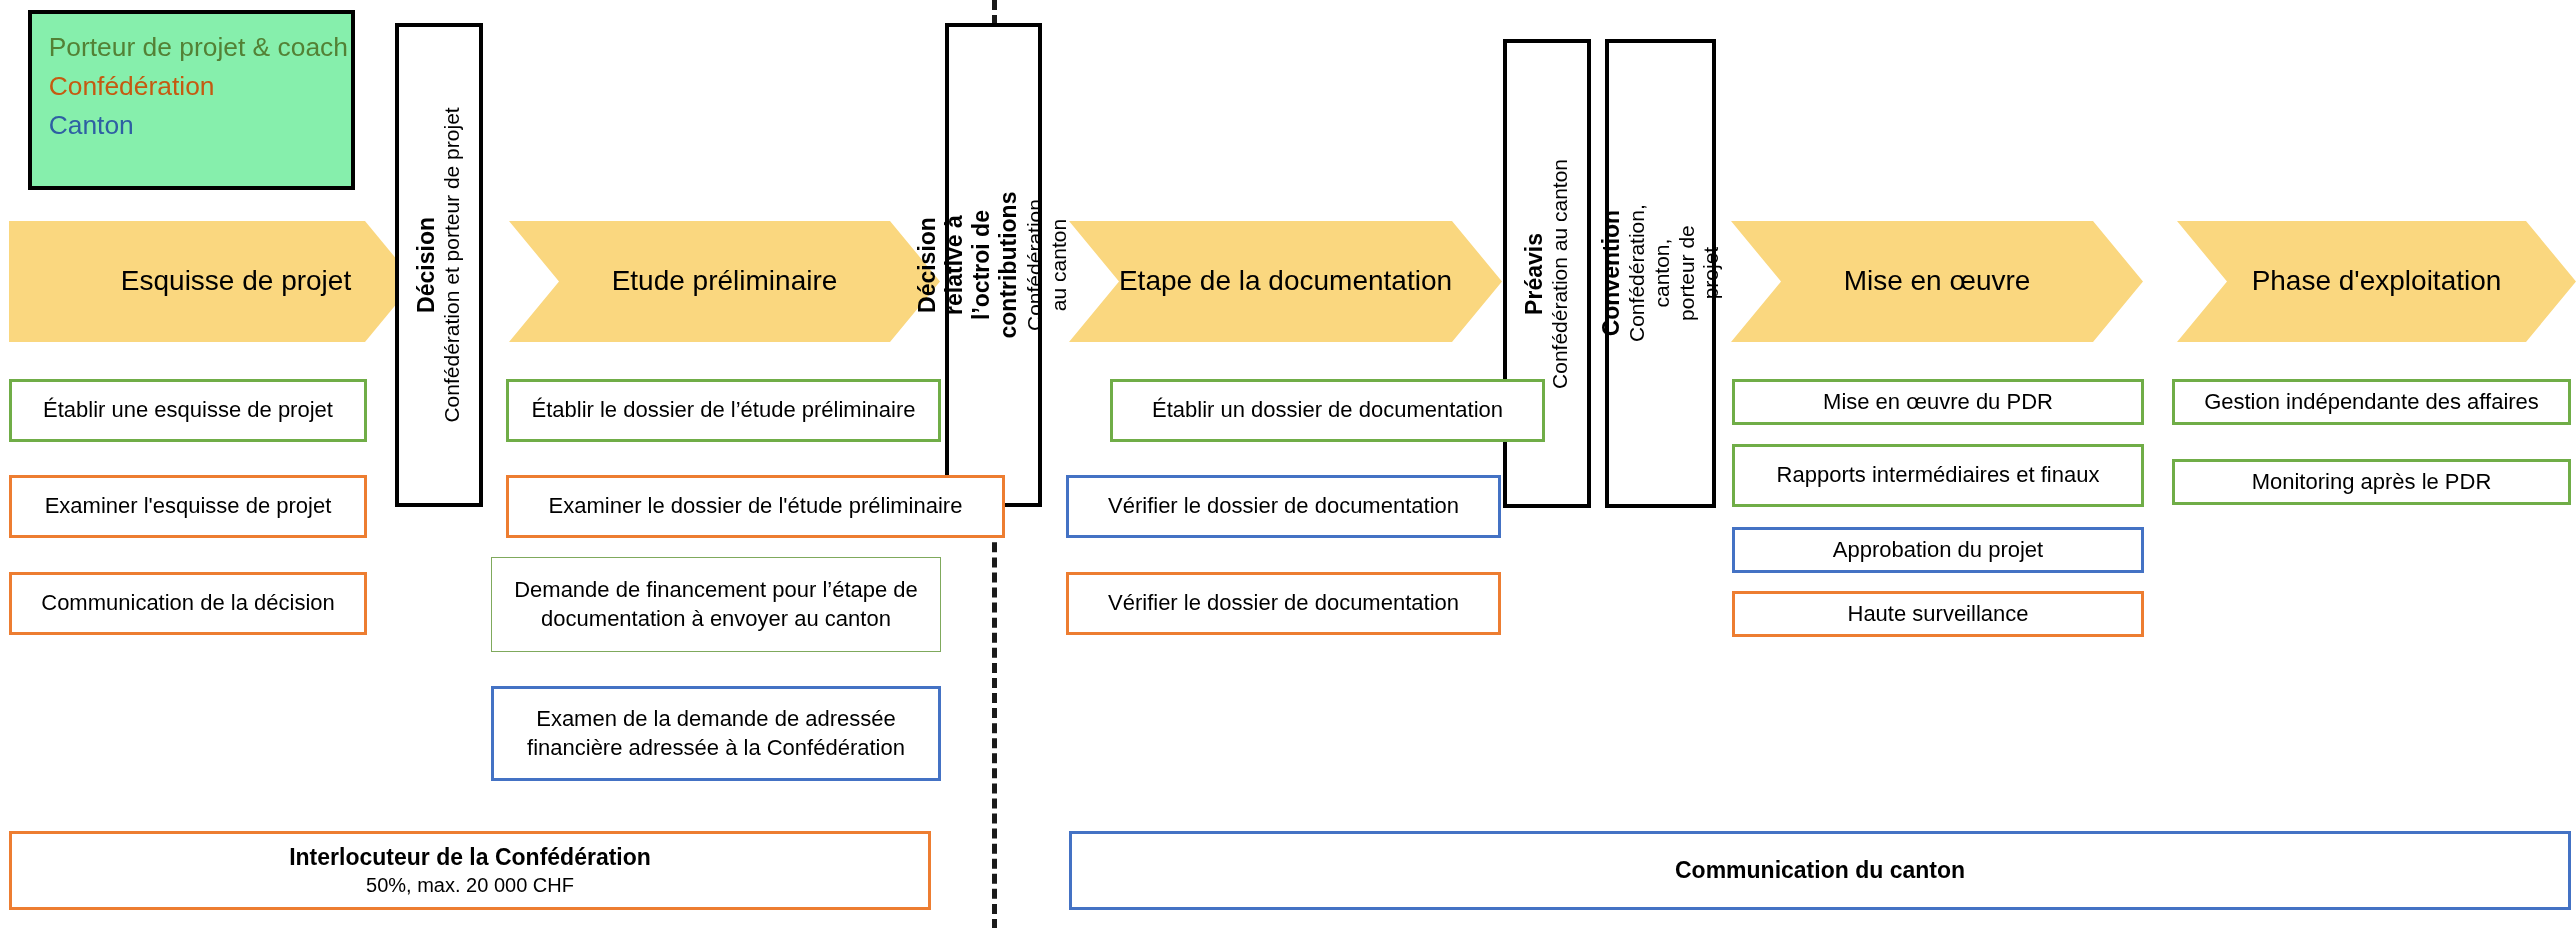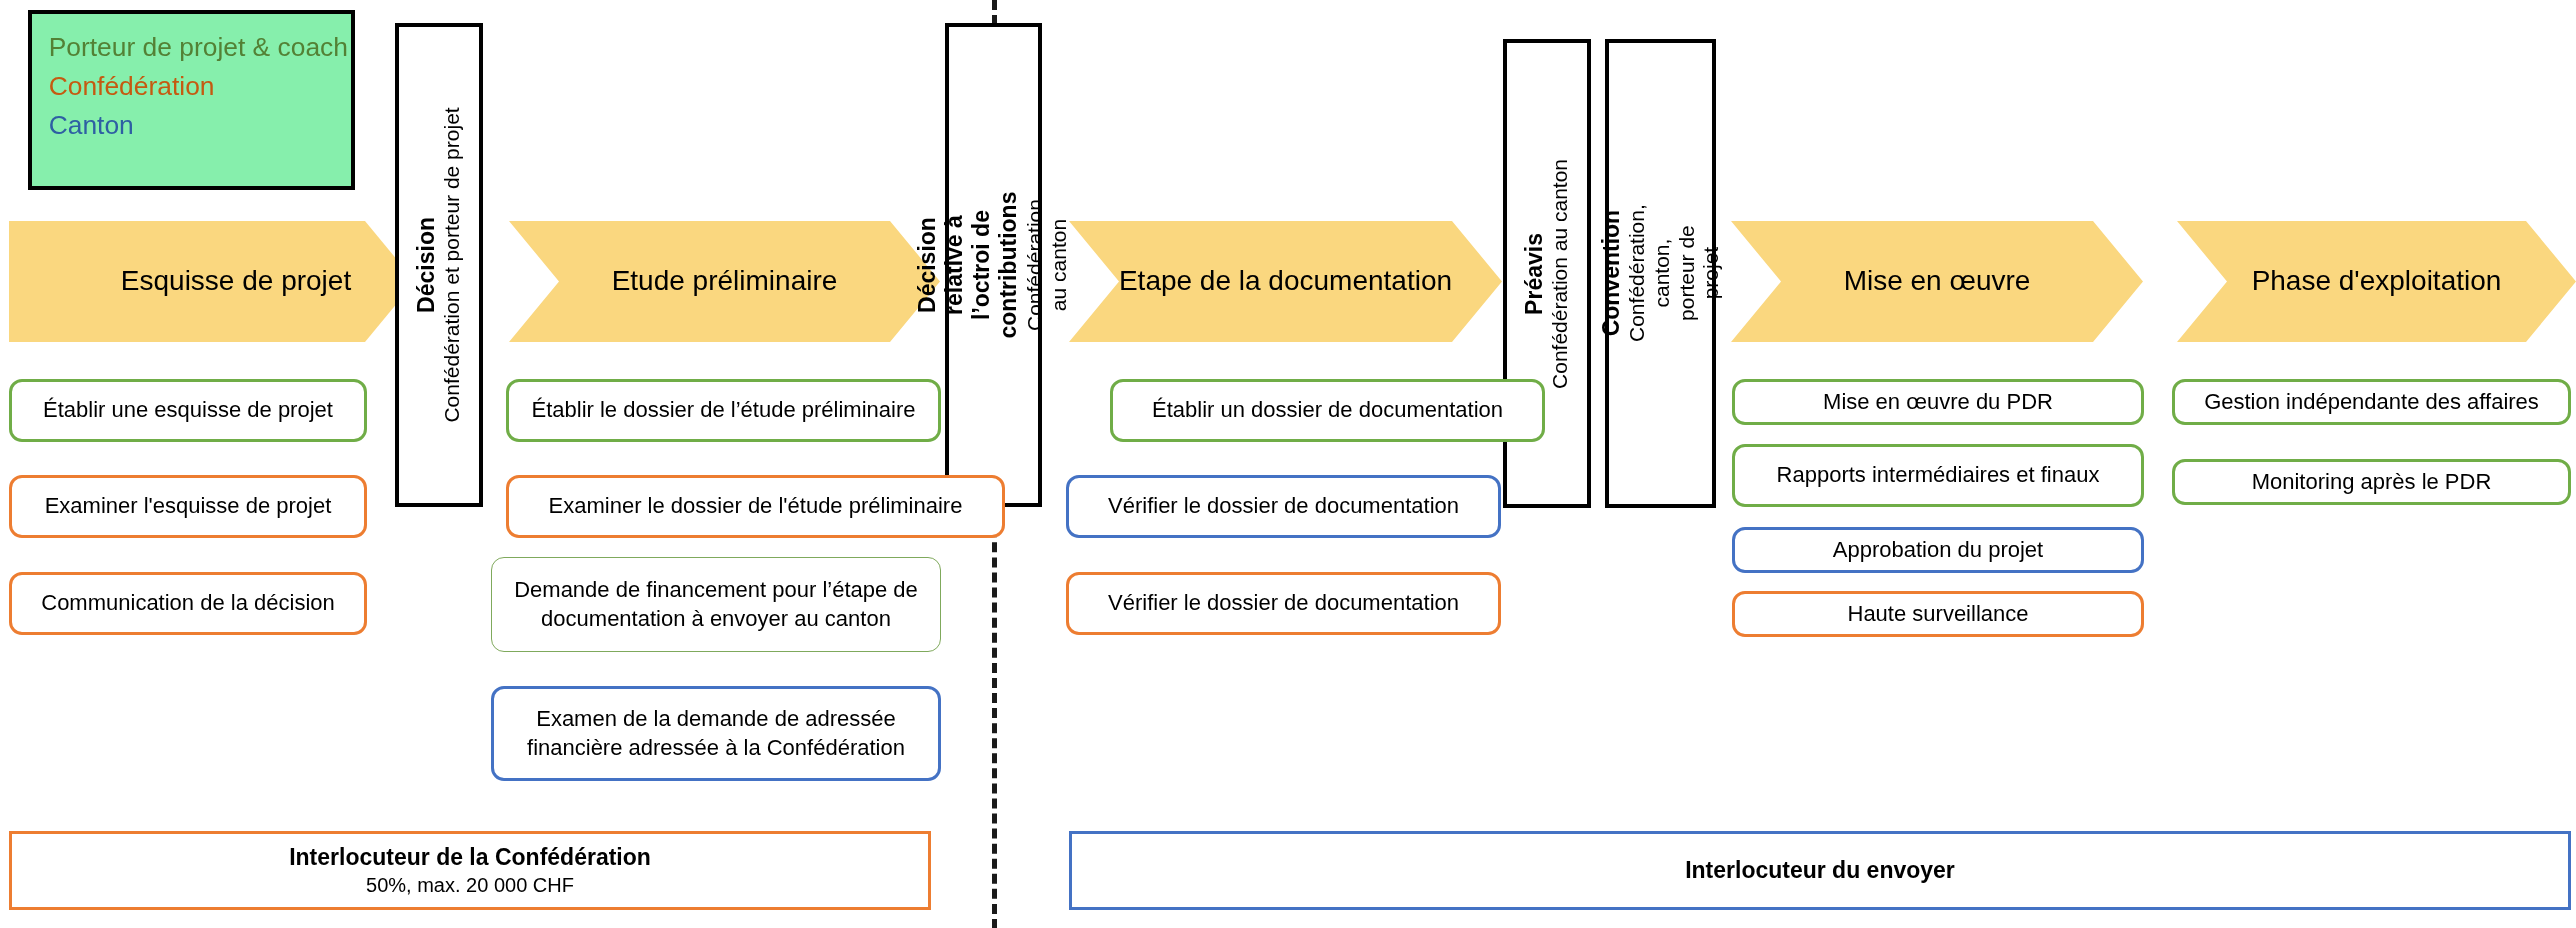--- a/index.html
+++ b/index.html
@@ -30,21 +30,21 @@
   .gate{position:absolute;border:4.5px solid #000;background:#fff;box-sizing:border-box;
         display:flex;align-items:center;justify-content:center;}
   .gate-rot{transform:rotate(-90deg);white-space:nowrap;text-align:center;}
   .gate-rot.wrap{white-space:normal;}
   .gate-t1{font-size:23px;font-weight:bold;line-height:1.18;}
   .gate-t2{font-size:21px;font-weight:normal;line-height:1.18;}
 
   
   .task{position:absolute;box-sizing:border-box;background:#fff;
         display:flex;align-items:center;justify-content:center;text-align:center;
-        font-size:22px;line-height:1.28;color:#000;padding:2.6px 7.7px;border-radius:13px;}
+        font-size:22px;line-height:1.28;color:#000;padding:2.6px 7.7px;}
   .b-green{border:3.2px solid #70AD47;}
   .b-green-thin{border:1.9px solid #7FA95C;}
   .b-orange{border:3.2px solid #ED7D31;}
   .b-blue{border:3.2px solid #4472C4;}
 
   
   .foot{position:absolute;box-sizing:border-box;background:#fff;
         display:flex;flex-direction:column;align-items:center;justify-content:center;
         text-align:center;}
   .foot-t1{font-size:23px;font-weight:bold;line-height:1.3;}
@@ -133,17 +133,17 @@
 
   <div class="task b-green" style="left:2172px;top:379px;width:399px;height:46px;">Gestion indépendante des affaires</div>
   <div class="task b-green" style="left:2172px;top:459px;width:399px;height:46px;">Monitoring après le PDR</div>
 
   <div class="foot b-orange" style="left:9px;top:831px;width:922px;height:79px;">
     <div class="foot-t1">Interlocuteur de la Confédération</div>
     <div class="foot-t2">50%, max. 20 000 CHF</div>
   </div>
 
   <div class="foot b-blue" style="left:1069px;top:831px;width:1502px;height:79px;">
-    <div class="foot-t1">Interlocuteur du envoyer</div>
+    <div class="foot-t1">Communication du canton</div>
   </div>
 
 </div>
 
 
 </body></html>

